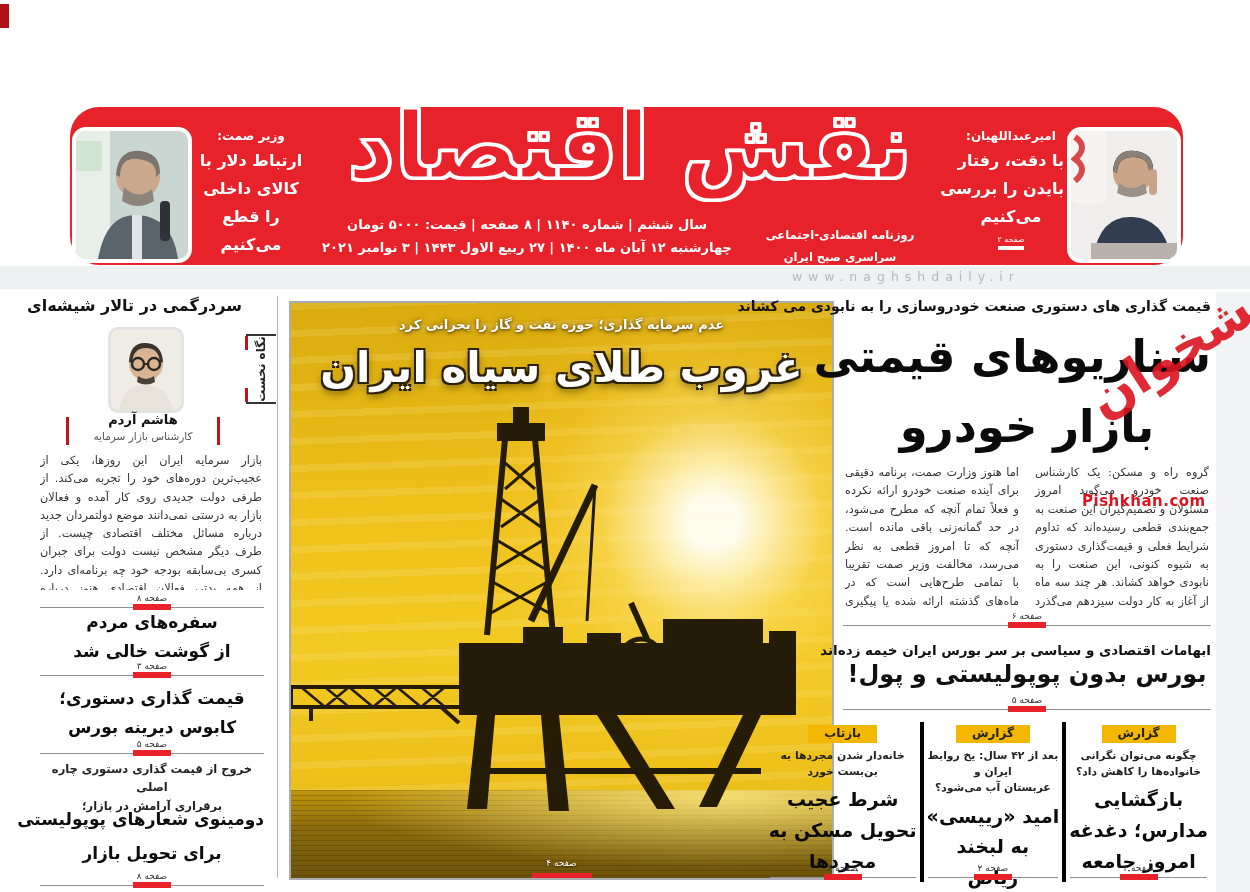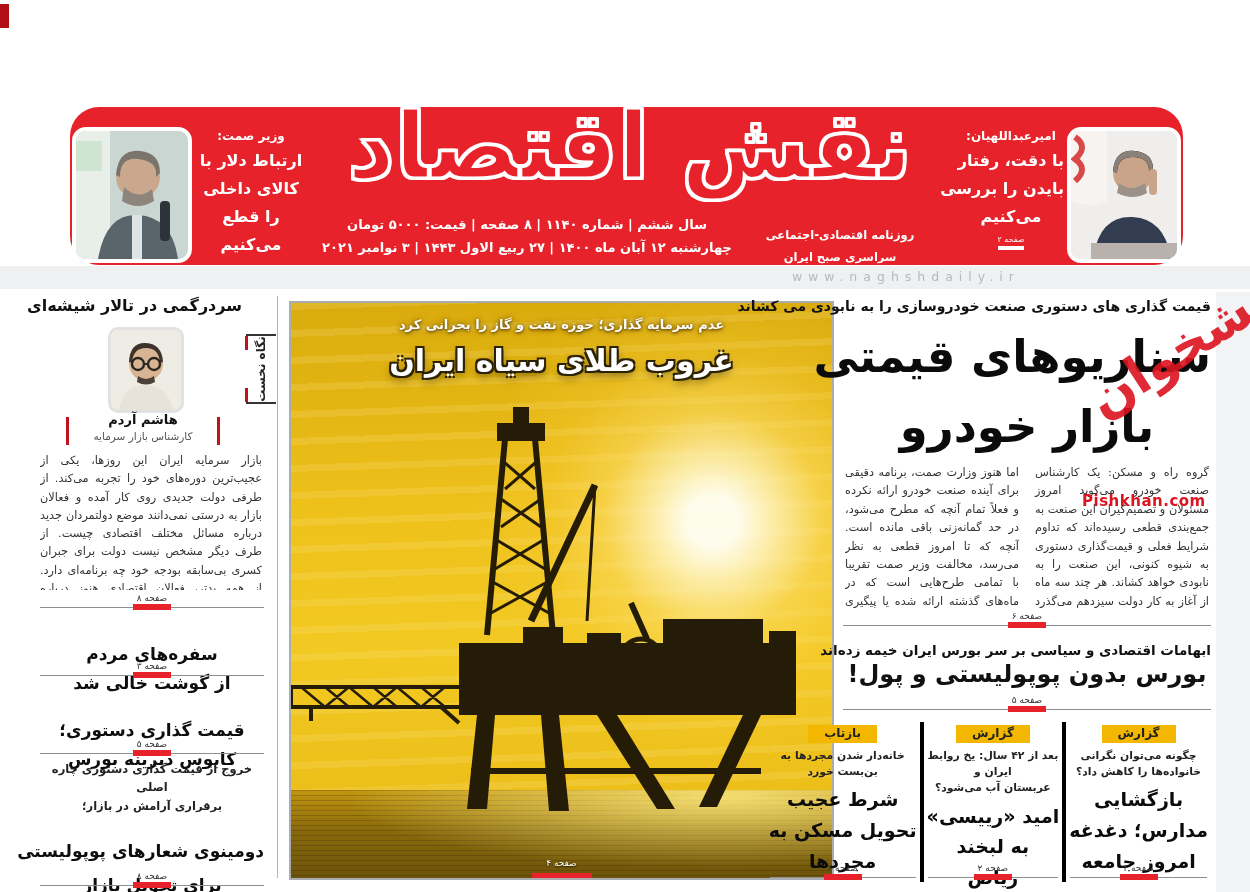--- a/index.html
+++ b/index.html
@@ -52,41 +52,41 @@
   .author-photo{position:absolute;left:108px;top:327px;width:70px;height:80px;border:3px solid #e2e2e2;border-radius:10px;
         background:linear-gradient(#f4f1ec,#ddd8d0);overflow:hidden;}
   .byline{position:absolute;left:60px;top:412px;width:166px;direction:rtl;text-align:center;}
   .byline::before,.byline::after{content:"";position:absolute;top:5px;width:3px;height:28px;background:#c1121c;}
   .byline::before{right:6px;} .byline::after{left:6px;}
   .byline .b-name{font-size:13px;font-weight:800;}
   .byline .b-role{font-size:10.5px;color:#555;margin-top:3px;}
   .flook-body{position:absolute;left:40px;top:452px;width:222px;height:138px;direction:rtl;text-align:justify;
         font-size:11.3px;line-height:1.62;color:#333;overflow:hidden;}
   .side-sep{position:absolute;left:40px;width:224px;}
-  .side-head{position:absolute;left:40px;width:224px;direction:rtl;text-align:center;font-weight:800;color:#0d0d0d;margin-top:32px;}
+  .side-head{position:absolute;left:40px;width:224px;direction:rtl;text-align:center;font-weight:800;color:#0d0d0d;}
   .side-head .hl{font-size:17px;line-height:1.7;white-space:nowrap;}
   .side-kicker{position:absolute;left:40px;width:224px;direction:rtl;text-align:center;font-size:11.5px;font-weight:700;
         color:#222;line-height:1.6;}
 
   
   .photo{position:absolute;left:289px;top:301px;width:541px;height:575px;border:2px solid #a9adb1;overflow:hidden;
      background:
        radial-gradient(circle at 78% 38%, rgba(255,255,246,.95) 0 26px, rgba(255,246,200,.85) 55px, rgba(253,222,105,.55) 110px, rgba(250,206,60,.28) 170px, rgba(250,206,60,0) 240px),
        repeating-linear-gradient(178deg, rgba(255,236,165,.16) 0 7px, rgba(0,0,0,0) 7px 27px),
        linear-gradient(#d9ab0d,#eec01a 35%,#f2c922 60%,#e9b814 100%);}
   .sea{position:absolute;left:0;bottom:0;width:100%;height:88px;
      background:
        radial-gradient(ellipse at 80% 8%, rgba(255,235,130,.85), rgba(255,235,130,0) 62%),
        repeating-linear-gradient(rgba(40,28,0,.22) 0 1px, rgba(0,0,0,0) 1px 5px),
        linear-gradient(#c2960f,#8a6a0c 45%,#6c530a);}
   .rig{position:absolute;left:0;top:0;width:541px;height:575px;}
   .photo-kicker{position:absolute;left:0;top:14px;width:100%;text-align:center;direction:rtl;color:#fff;
        font-size:13px;font-weight:800;text-shadow:0 1px 3px rgba(70,45,0,.95),0 0 6px rgba(70,45,0,.6);}
   .photo-headline{position:absolute;left:0;top:40px;width:100%;text-align:center;direction:rtl;color:#fff;
-       font-size:30px;font-weight:900;white-space:nowrap;
+       font-size:42px;font-weight:900;white-space:nowrap;
        text-shadow:2px 2px 0 #2c2206,-2px 2px 0 #2c2206,2px -2px 0 #2c2206,-2px -2px 0 #2c2206,0 4px 8px rgba(40,28,0,.6);}
   .photo-page{position:absolute;left:0;bottom:10px;width:100%;text-align:center;color:#fff;font-size:9px;direction:rtl;
        text-shadow:0 1px 2px rgba(0,0,0,.8);}
   .photo-bar{position:absolute;left:50%;bottom:-3px;transform:translateX(-50%);width:60px;height:8px;background:#e7222b;}
 
   
   .lead-kicker{position:absolute;left:843px;top:298px;width:368px;direction:rtl;text-align:center;
        font-size:14px;font-weight:800;white-space:nowrap;}
   .lead-h1{position:absolute;left:843px;top:322px;width:368px;direction:rtl;text-align:center;
        font-size:45px;font-weight:900;line-height:1.55;color:#0b0b0b;white-space:nowrap;}

